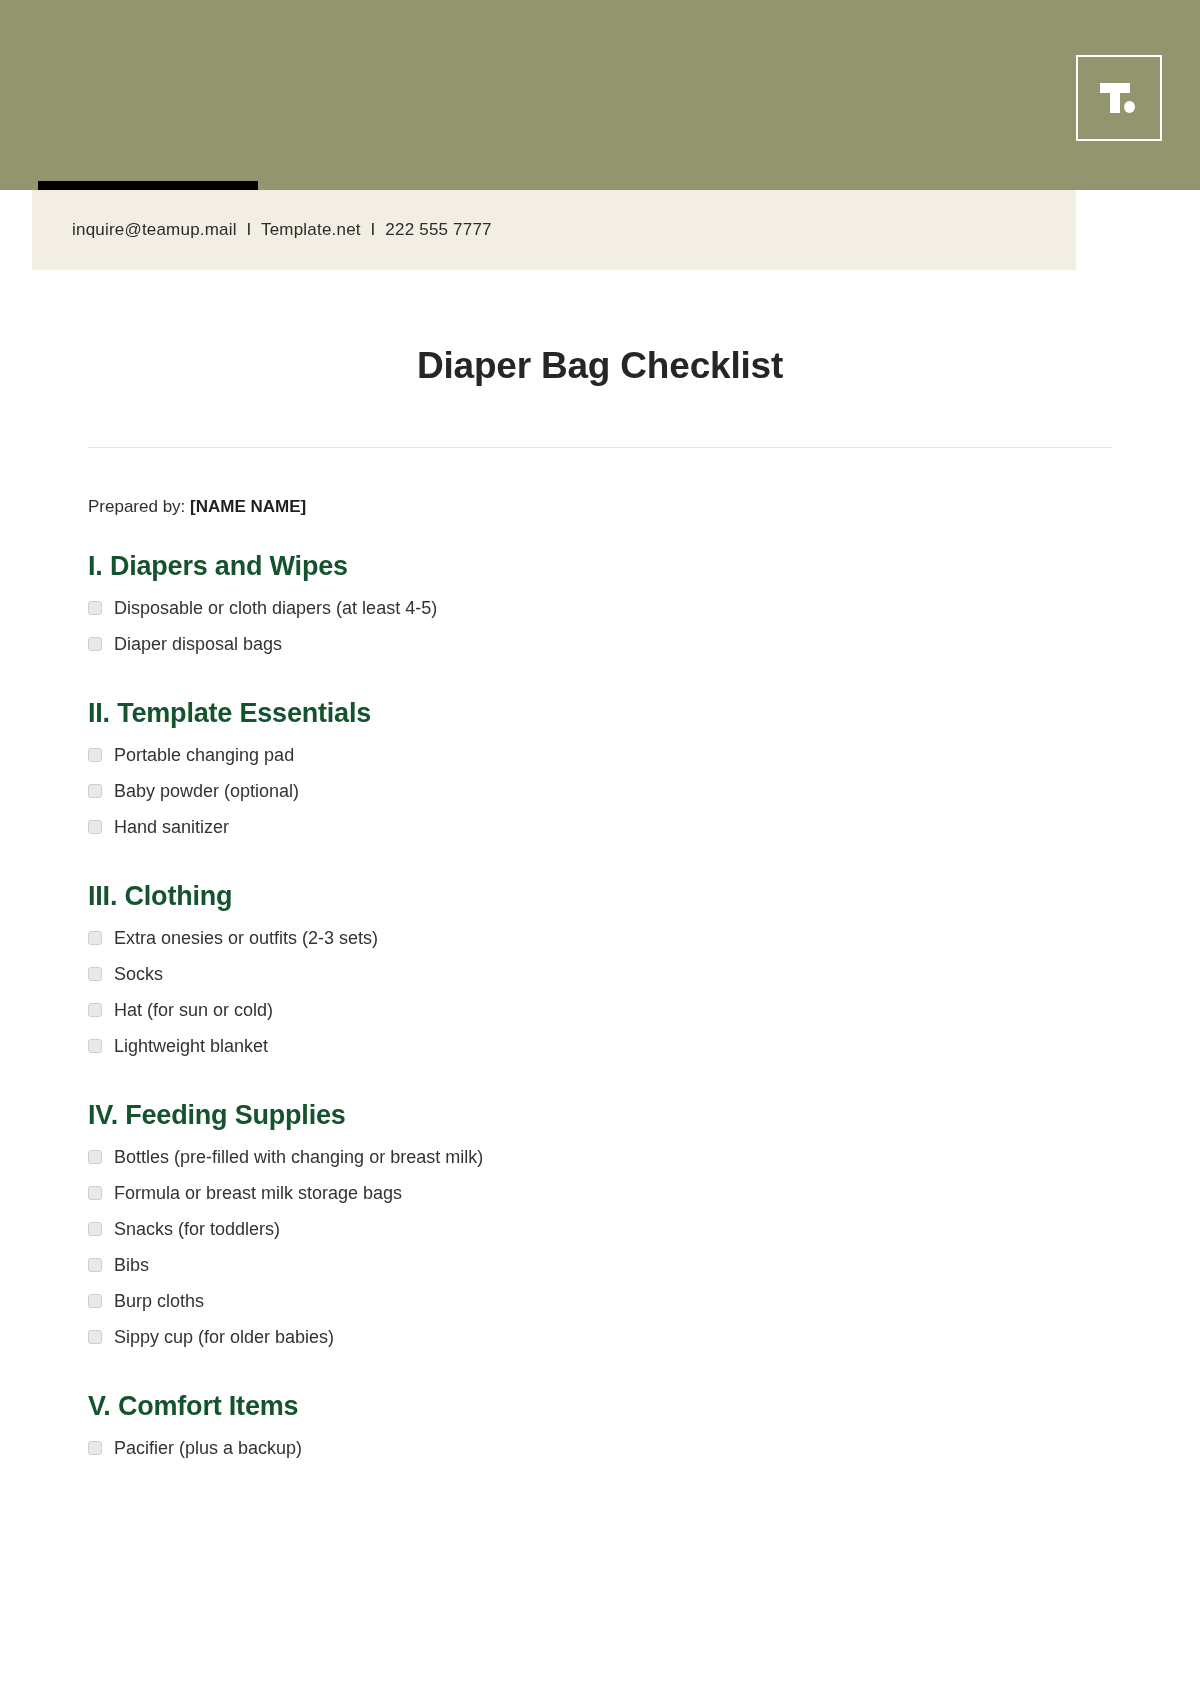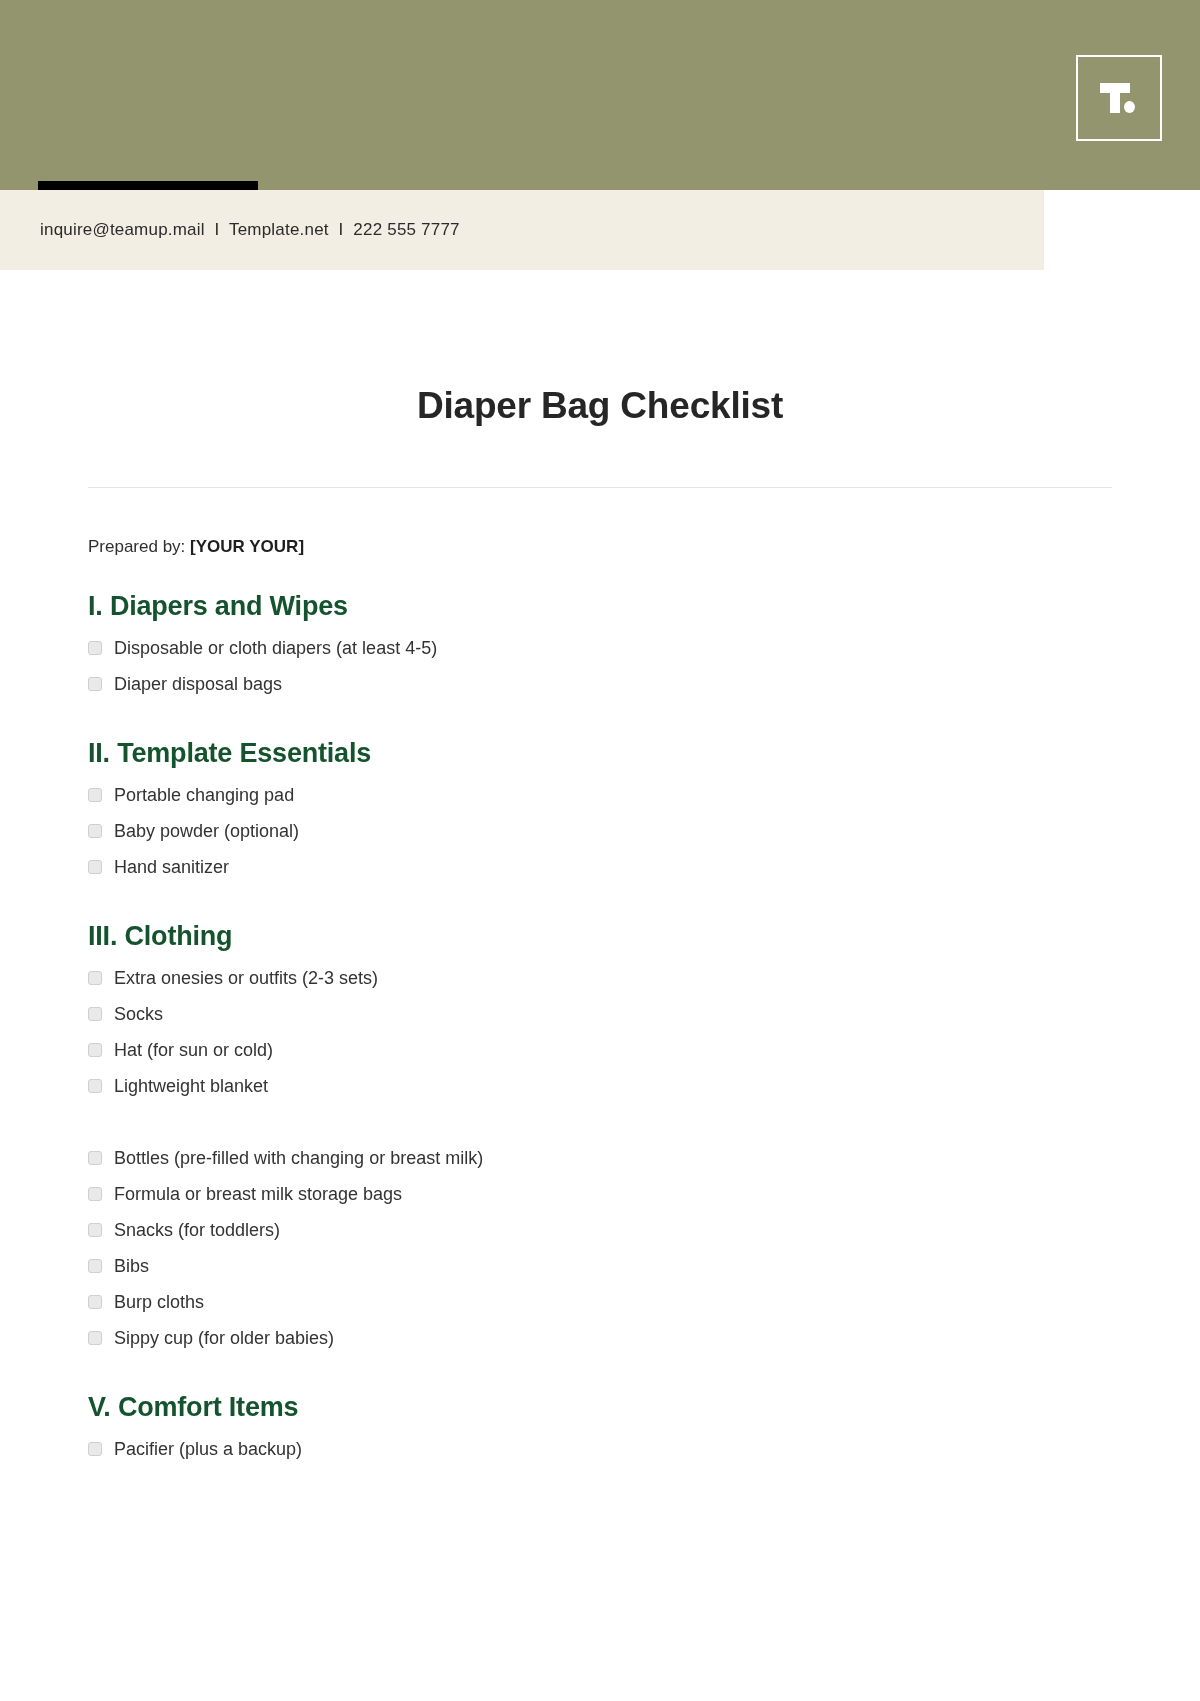--- a/index.html
+++ b/index.html
@@ -81,40 +81,41 @@
 
   
   .contact-strip {
     width: 1044px;
     height: 80px;
     background: #f3eee3;
     display: flex;
     align-items: center;
     box-sizing: border-box;
     padding-left: 40px;
+    margin-left: 32px;
   }
   .contact-text {
     font-size: 17px;
     letter-spacing: 0.2px;
     color: #2b2b2b;
     white-space: pre;
   }
 
   
   .doc {
     box-sizing: border-box;
     padding: 0 88px;
   }
   .doc-title {
     text-align: center;
     font-size: 37px;
     font-weight: bold;
     color: #262626;
     margin: 0;
-    padding-top: 115px;
+    padding-top: 75px;
     letter-spacing: -0.2px;
   }
   .divider {
     height: 1px;
     background: #e4e4e4;
     margin-top: 60px;
   }
   .prepared-by {
     margin-top: 49px;
     font-size: 17px;
@@ -181,21 +182,21 @@
 </div>
 
 <div class="doc">
 
   <h1 class="doc-title">Diaper Bag Checklist</h1>
 
   <div class="divider"></div>
 
   <div class="prepared-by">
     <span>Prepared by:</span>
-    <span class="name">[YOUR YOUR]</span>
+    <span class="name">[NAME NAME]</span>
   </div>
 
   <div id="sections-root">
       <div class="section">
         <div class="section-heading">I. Diapers and Wipes</div>
         <div class="check-row">
           <span class="checkbox"></span>
           <span class="check-label">Disposable or cloth diapers (at least 4-5)</span>
         </div>
         <div class="check-row">
@@ -231,20 +232,21 @@
         <div class="check-row">
           <span class="checkbox"></span>
           <span class="check-label">Hat (for sun or cold)</span>
         </div>
         <div class="check-row">
           <span class="checkbox"></span>
           <span class="check-label">Lightweight blanket</span>
         </div>
       </div>
       <div class="section">
+        <div class="section-heading">IV. Feeding Supplies</div>
         <div class="check-row">
           <span class="checkbox"></span>
           <span class="check-label">Bottles (pre-filled with changing or breast milk)</span>
         </div>
         <div class="check-row">
           <span class="checkbox"></span>
           <span class="check-label">Formula or breast milk storage bags</span>
         </div>
         <div class="check-row">
           <span class="checkbox"></span>

